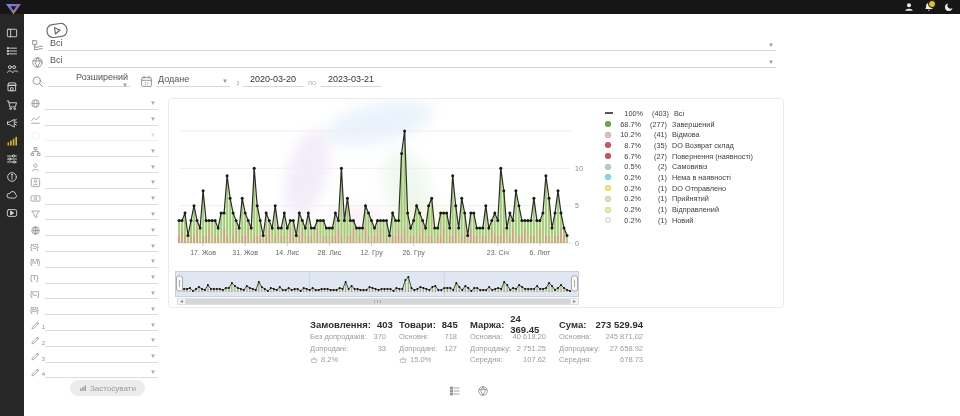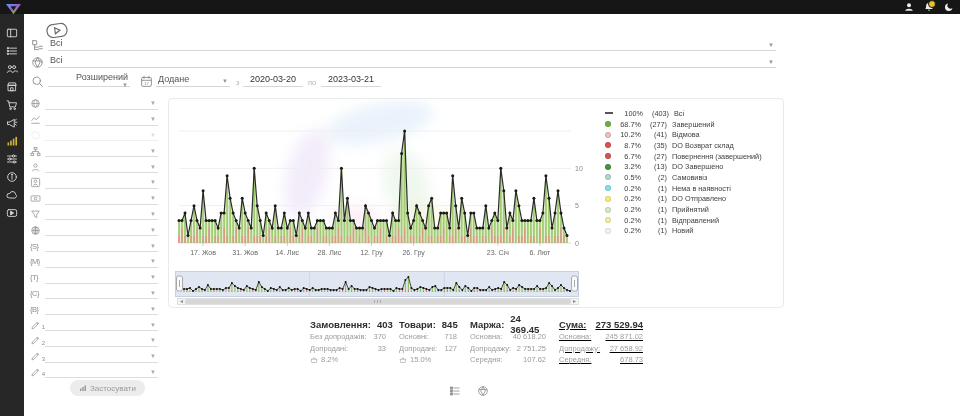--- a/index.html
+++ b/index.html
@@ -1217,27 +1217,21 @@
         <div class="lgrow">
           <span class="lgdot" style="background: rgb(217, 83, 79);"></span>
           <span class="lgp">8.7%</span>
           <span class="lgc">(35)</span>
           <span class="lgl">DO Возврат склад</span>
         </div>
         <div class="lgrow">
           <span class="lgdot" style="background: rgb(217, 83, 79);"></span>
           <span class="lgp">6.7%</span>
           <span class="lgc">(27)</span>
-          <span class="lgl">Повернення (завершений)</span>
-        </div>
-        <div class="lgrow">
-          <span class="lgdot" style="background: rgb(71, 149, 62);"></span>
-          <span class="lgp">3.2%</span>
-          <span class="lgc">(13)</span>
-          <span class="lgl">DO Завершено</span>
+          <span class="lgl">Повернення (наявності)</span>
         </div>
         <div class="lgrow">
           <span class="lgdot" style="background: rgb(181, 214, 206);"></span>
           <span class="lgp">0.5%</span>
           <span class="lgc">(2)</span>
           <span class="lgl">Самовивіз</span>
         </div>
         <div class="lgrow">
           <span class="lgdot" style="background: rgb(130, 223, 238);"></span>
           <span class="lgp">0.2%</span>
@@ -1325,21 +1319,21 @@
         </div>
         <div class="st-sub">
           <span>Допродажу:</span>
           <span class="sv">2 751.25</span>
         </div>
         <div class="st-sub">
           <span>Середня:</span>
           <span class="sv">107.62</span>
         </div>
       </div>
-      <div class="stat-col" style="width: 84px; text-decoration: underline;">
+      <div class="stat-col" style="width: 84px;">
         <div class="st-head">
           <span class="sl">Сума:</span>
           <span class="sv">273 529.94</span>
         </div>
         <div class="st-sub">
           <span>Основна:</span>
           <span class="sv">245 871.02</span>
         </div>
         <div class="st-sub">
           <span>Допродажу:</span>

